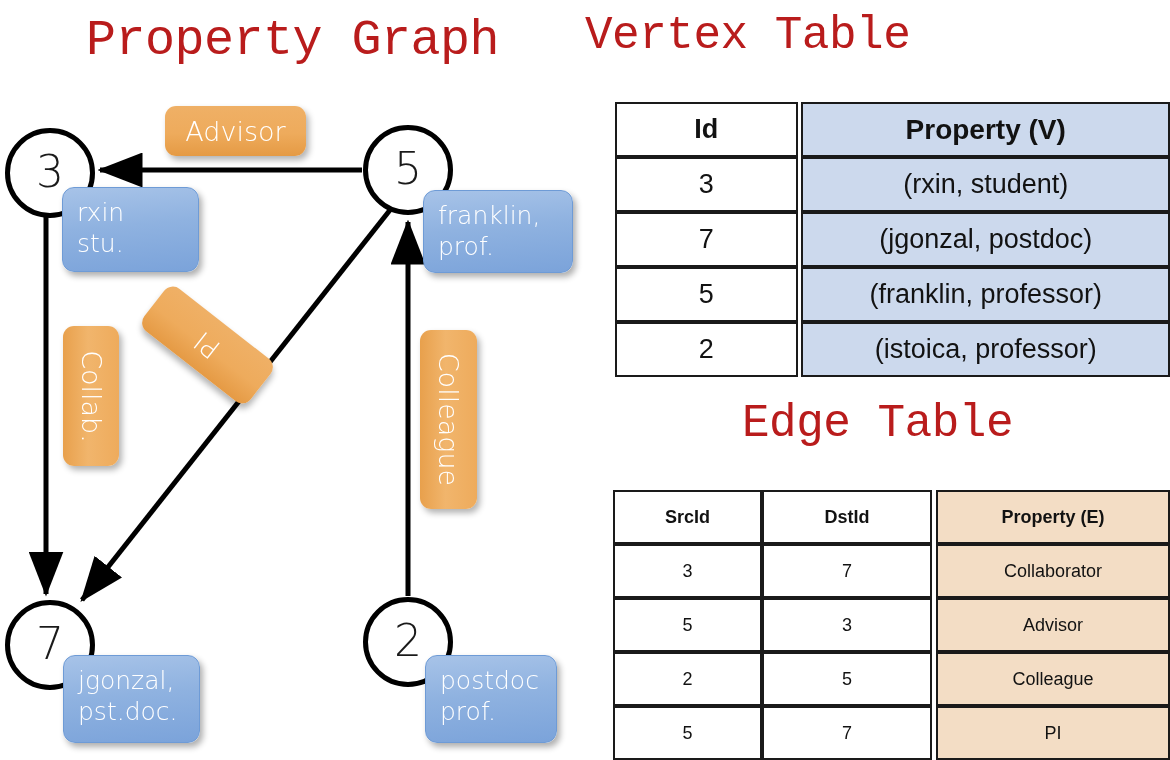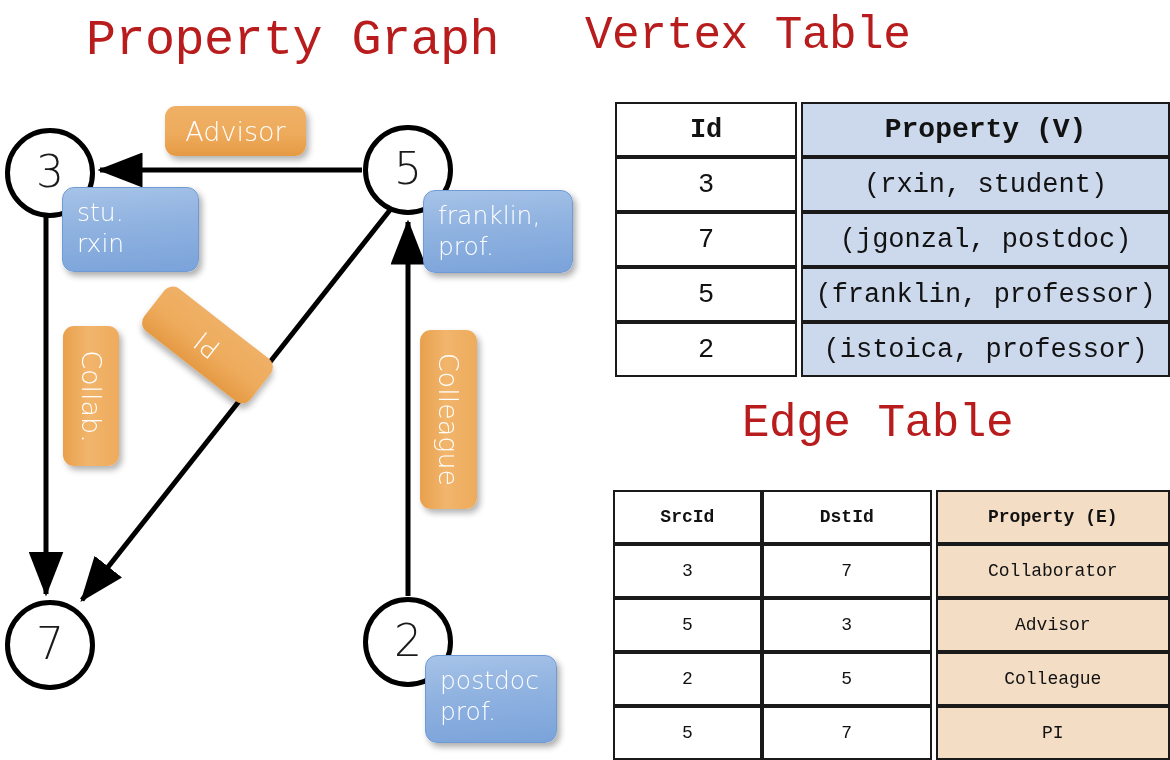--- a/index.html
+++ b/index.html
@@ -105,21 +105,21 @@
     transform-origin:50% 50%;
     background:linear-gradient(180deg,#efb066 0%,#eeab5c 55%,#e59a44 100%);
   }
   #badge-pi .vtext{transform:rotate(180deg);}
 
   
   .tbl{
     position:absolute;
     border-collapse:separate;
     border-spacing:0;
-    font-family:Liberation Mono, monospace;
+    font-family:Liberation Sans, sans-serif;
     font-weight:300;
     padding-left:23px;
   }
   .tbl td,.tbl th{
     border:2px solid #1a1a1a;
     text-align:center;
     font-weight:300;
     color:#121212;
     padding:0;
     box-sizing:border-box;
@@ -171,27 +171,31 @@
     <span class="node-label">5</span>
   </div>
   <div class="node" id="node-7">
     <span class="node-label">7</span>
   </div>
   <div class="node" id="node-2">
     <span class="node-label">2</span>
   </div>
 
   <div class="callout" id="callout-rxin">
+    <div>rxin</div>
     <div>stu.</div>
-    <div>rxin</div>
   </div>
   <div class="callout" id="callout-franklin">
     <div>franklin,</div>
     <div>prof.</div>
   </div>
+  <div class="callout" id="callout-jgonzal">
+    <div>jgonzal,</div>
+    <div>pst.doc.</div>
+  </div>
   <div class="callout" id="callout-istoica">
     <div>postdoc</div>
     <div>prof.</div>
   </div>
 
   <div class="badge" id="badge-advisor">
     <span class="vtext">Advisor</span>
   </div>
   <div class="badge" id="badge-collab">
     <span class="vtext">Collab.</span>

